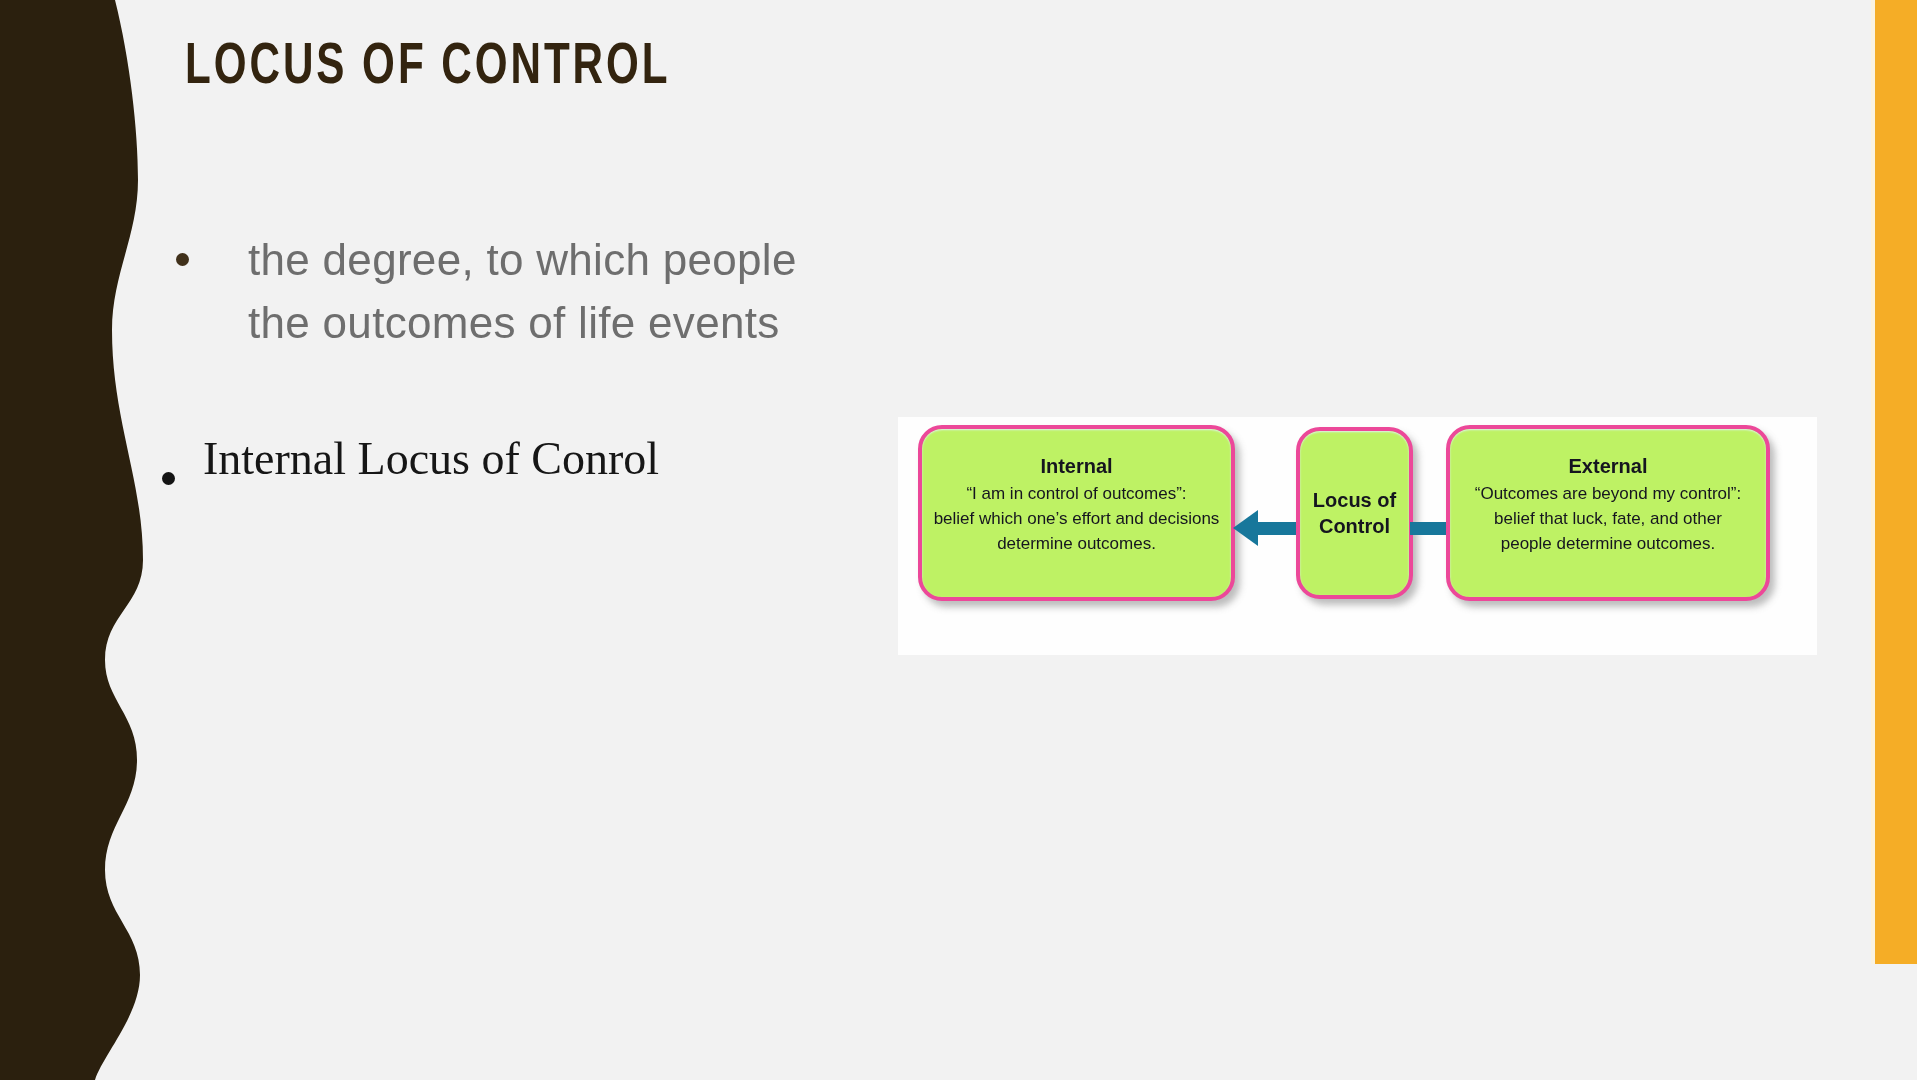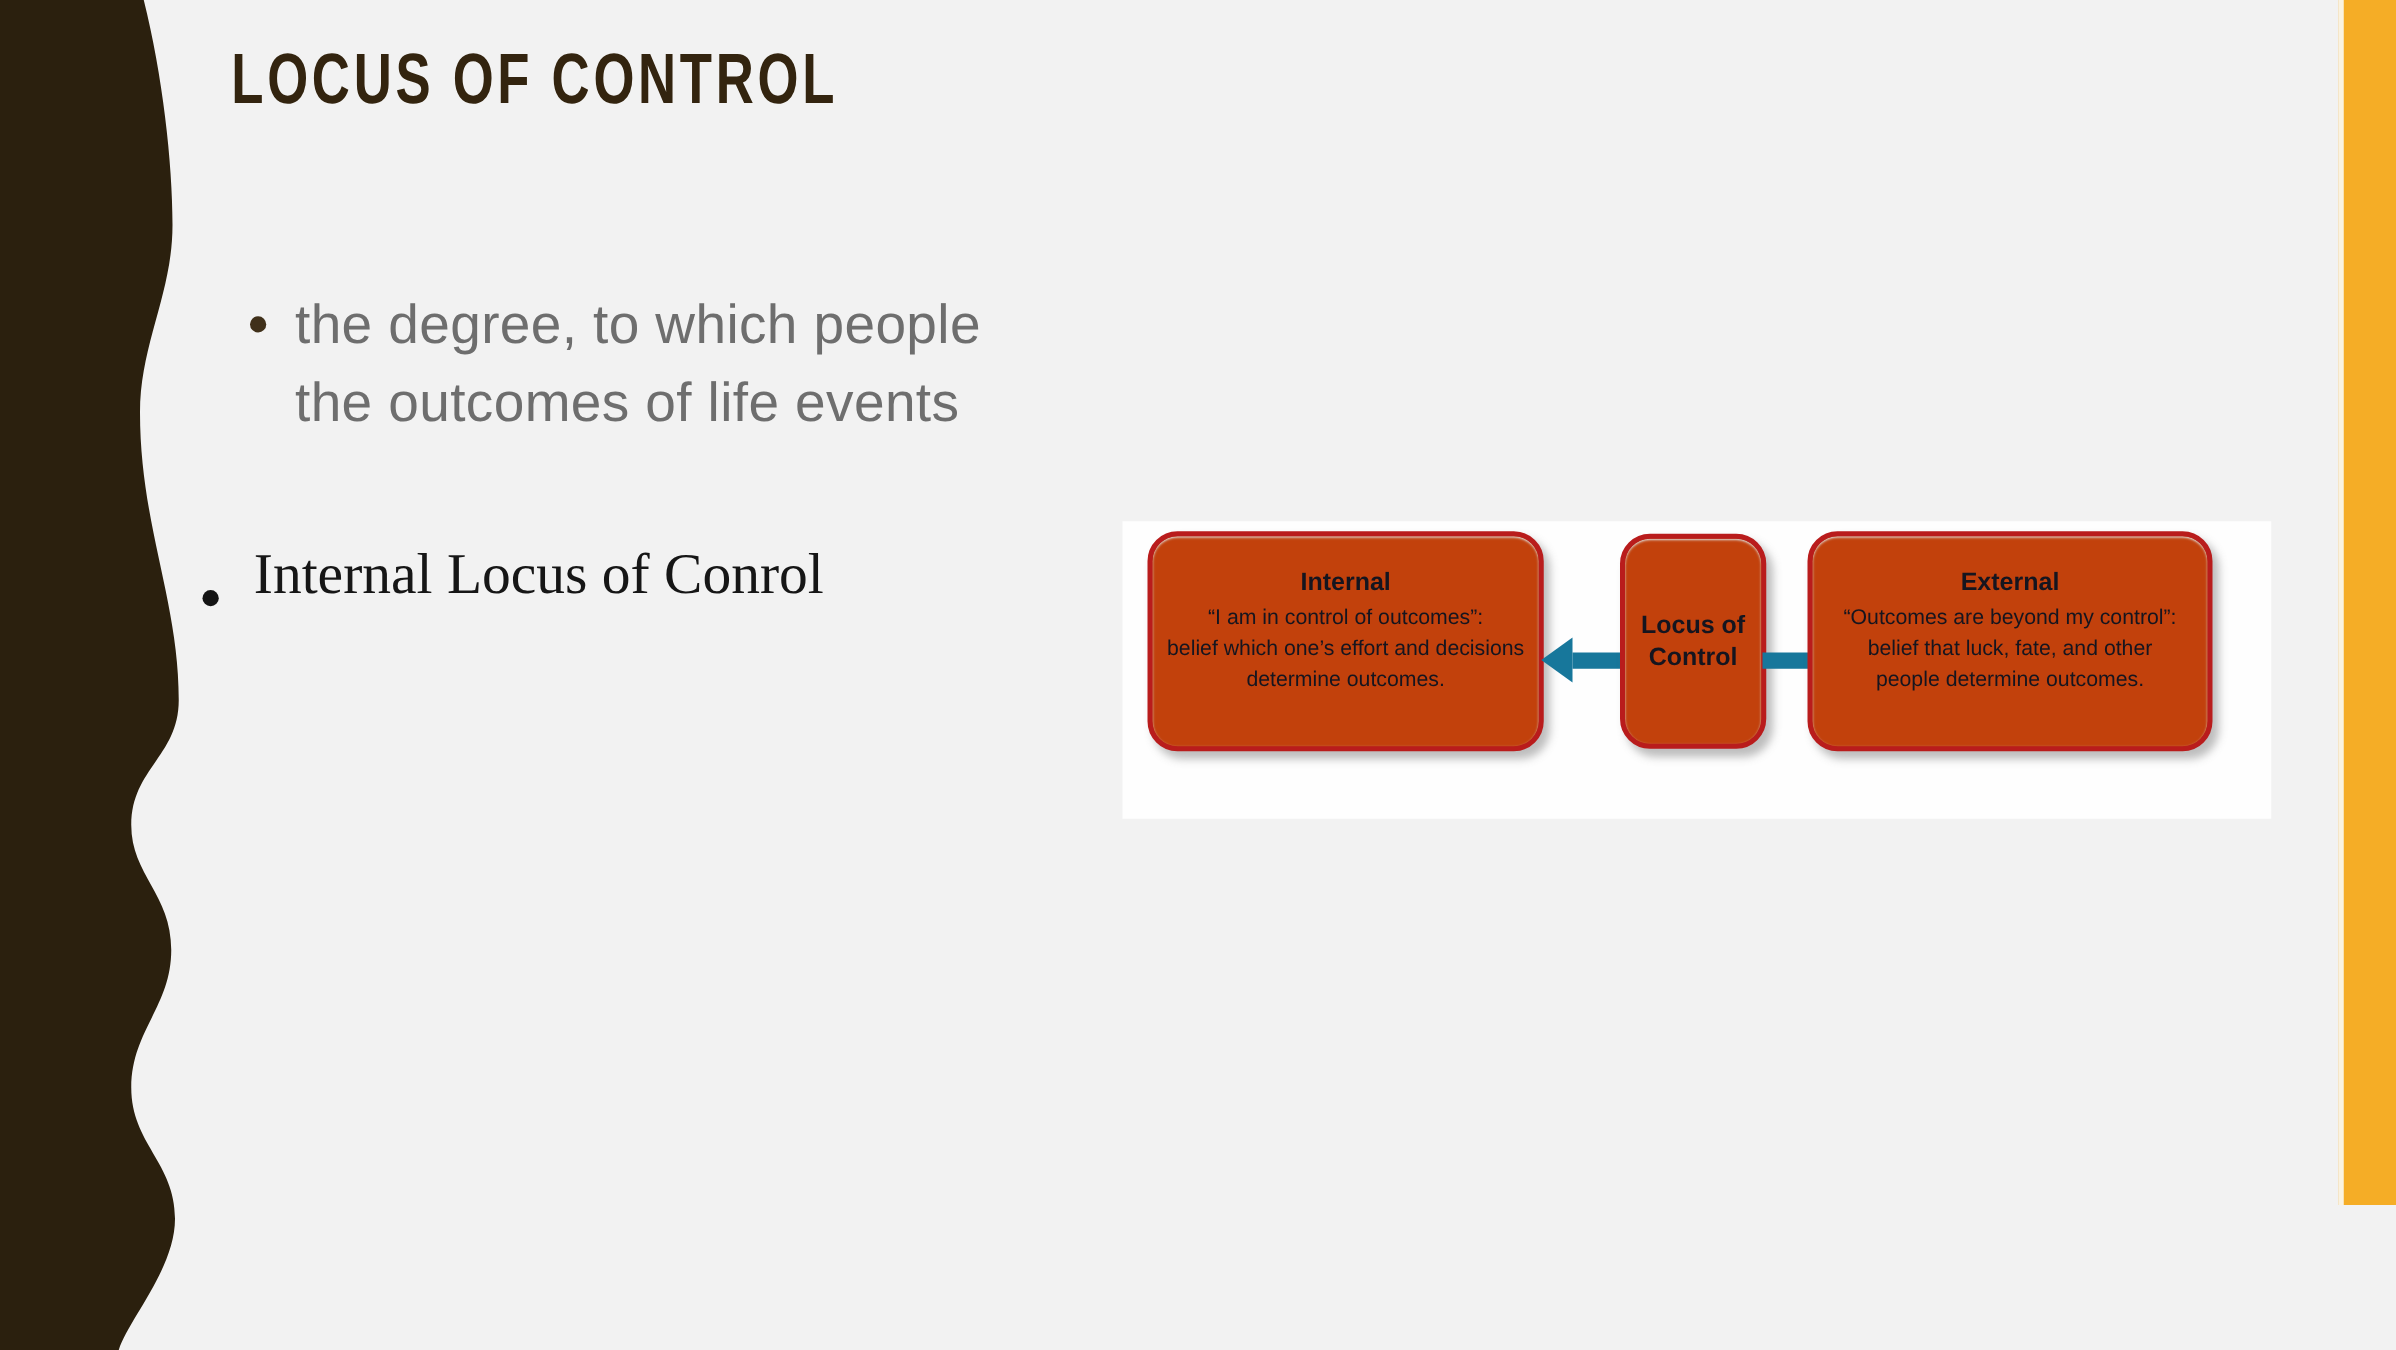--- a/index.html
+++ b/index.html
@@ -26,38 +26,38 @@
     font-size: 57px; font-weight: 800; color: #33240F;
     letter-spacing: 4px; white-space: nowrap;
     transform: scaleX(0.74); transform-origin: 0 50%;
   }
 
   .bullet-row { position: absolute; display: flex; align-items: flex-start; }
   .dot { flex: 0 0 auto; width: 13px; height: 13px; border-radius: 50%; }
   .dot-brown { background: #40301A; margin-top: 25px; }
   .dot-black { background: #141414; margin-top: 20px; }
 
-  .b1 { left: 200px; top: 228px; }
+  .b1 { left: 176px; top: 228px; gap: 36px; }
   .b1-text { margin-left: 23px; color: #6E6E6E; font-size: 44px; }
   .b1-text .b1line { line-height: 63px; white-space: nowrap; letter-spacing: 0.3px; }
 
   .b2 { left: 162px; top: 433px; align-items: flex-end; }
   .b2-text {
     margin-left: 28px; color: #161616; font-size: 46px; line-height: 52px;
     font-family: "Liberation Serif", serif; white-space: nowrap;
   }
 
   
   .diagram {
     position: absolute; left: 898px; top: 417px; width: 919px; height: 238px;
     background: #FEFEFE;
   }
   .box {
     position: absolute; box-sizing: border-box;
-    background: #c2410c; border: 4px solid #b91c1c; border-radius: 24px;
+    background: #bef264; border: 4px solid #ec4899; border-radius: 24px;
     box-shadow: 5px 6px 7px rgba(110,110,110,0.45), inset 0 1px 2px rgba(225,244,252,0.9);
     color: #15151F; text-align: center;
   }
   .box-internal { left: 20px;  top: 8px;  width: 317px; height: 176px; }
   .box-center   { left: 398px; top: 10px; width: 117px; height: 172px;
                   display: flex; align-items: center; justify-content: center; }
   .box-external { left: 548px; top: 8px;  width: 324px; height: 176px; }
 
   .box-title { margin-top: 24px; font-size: 20px; font-weight: bold; line-height: 26px; }
   .box-body  { margin-top: 2px; font-size: 17px; }

